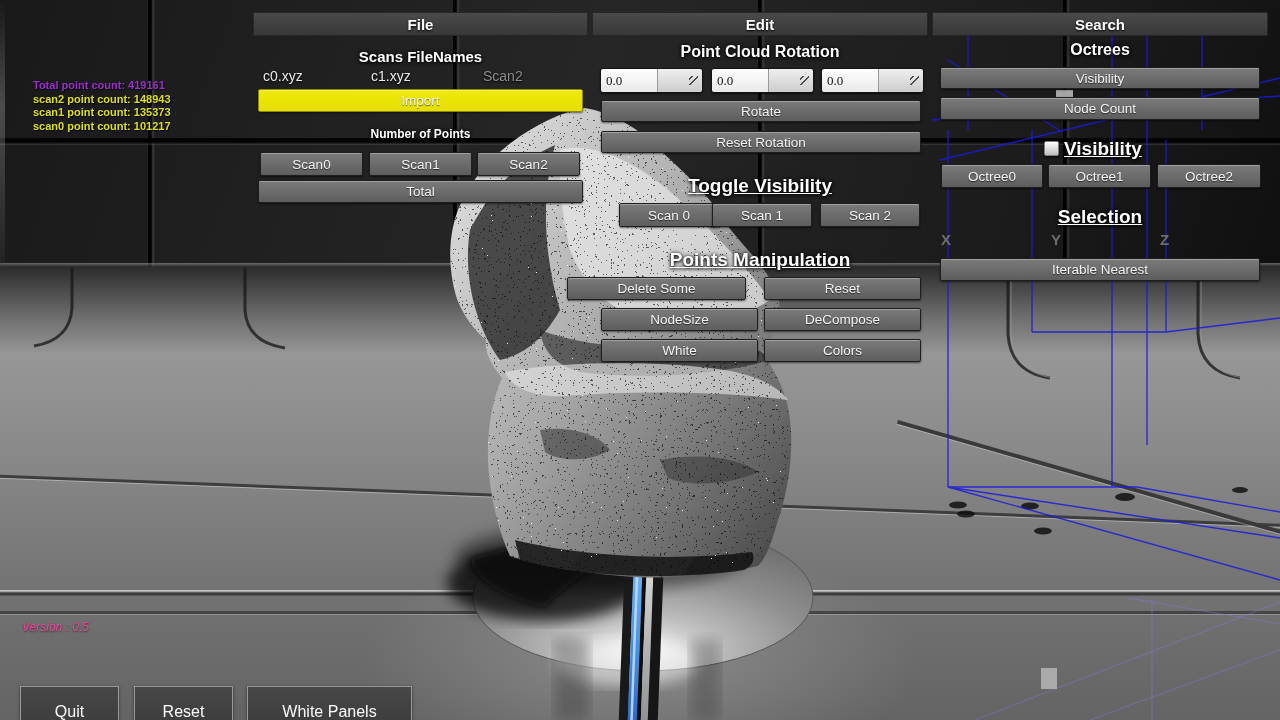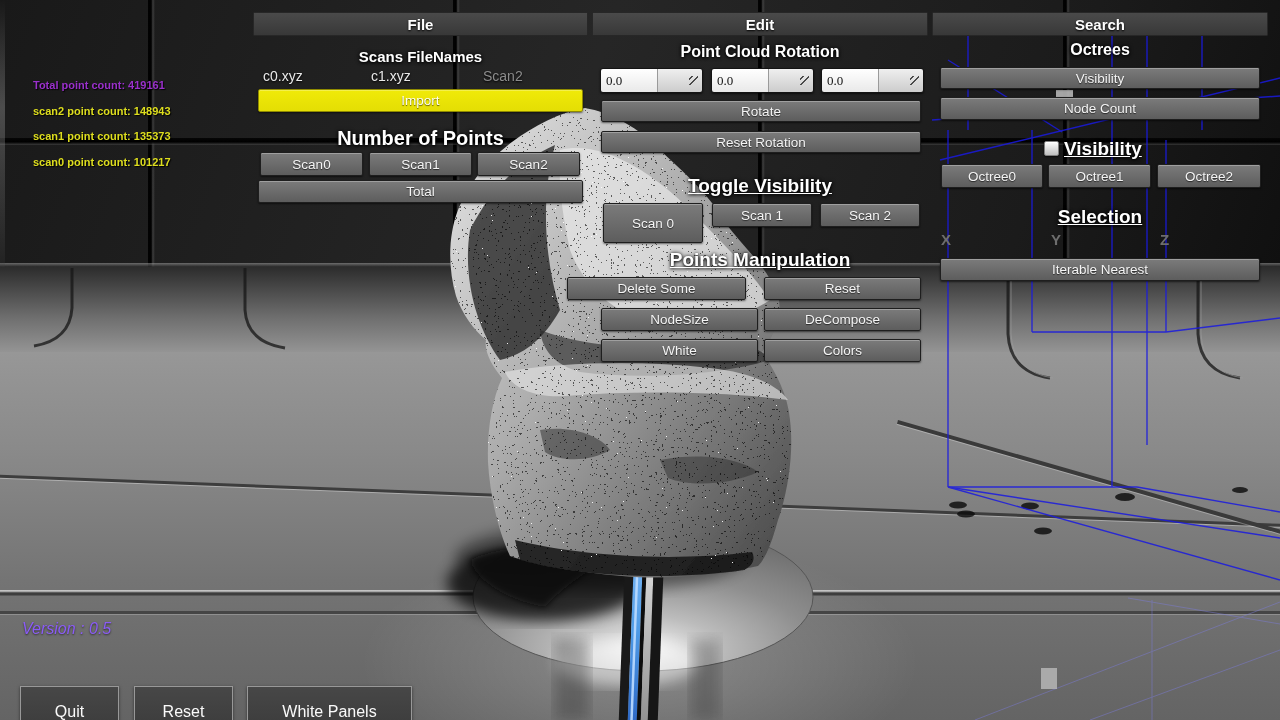--- a/index.html
+++ b/index.html
@@ -65,25 +65,25 @@
 
   
   .checkbox { position:absolute; width:15px; height:15px; border:1px solid #7e7e7e; border-radius:2px;
     background:linear-gradient(#fdfdfd,#bfbfbf); box-shadow:0 1px 2px rgba(0,0,0,.7),
     inset 0 1px 0 #fff; z-index:3; cursor:pointer; }
 
   
   .counts { position:absolute; left:33px; top:79px; z-index:3; font-size:11px; font-weight:bold;
     line-height:13.5px; text-shadow:1px 1px 1px rgba(0,0,0,.9); white-space:nowrap; }
   .count-total { color:var(--count_total,#9a30cc); }
-  .count-scan  { color:var(--count_scan,#dede1e);margin-top:12px; }
-
-  
-  .version { position:absolute; left:22px; top:620px; font-size:16px; font-style:italic;
-    color:#8b5cf6; text-shadow:0 1px 2px rgba(0,0,0,.6); z-index:3; }
+  .count-scan  { color:var(--count_scan,#dede1e); }
+
+  
+  .version { position:absolute; left:22px; top:620px; font-size:12px; font-style:italic;
+    color:#ec4899; text-shadow:0 1px 2px rgba(0,0,0,.6); z-index:3; }
   .bigbtn { position:absolute; top:654px; height:51px; display:flex; align-items:center;
     justify-content:center; background:linear-gradient(#474747,#3a3a3a);
     border:1px solid #989898; color:#fafafa; font-size:16px; z-index:3; cursor:pointer;
     box-shadow:0 1px 3px rgba(0,0,0,.5);margin-top:32px; }
 </style>
 </head>
 <body>
 
 <div id="scene">
   <div class="wall"></div>
@@ -263,21 +263,21 @@
   <div class="count-scan">scan1 point count: 135373</div>
   <div class="count-scan">scan0 point count: 101217</div>
 </div>
 
 <div class="ptitle" style="left:253px;top:12px;width:335px">File</div>
 <div class="phead" style="left:253px;top:48px;width:335px">Scans FileNames</div>
 <span class="label" style="left:263px;top:68px">c0.xyz</span>
 <span class="label" style="left:371px;top:68px">c1.xyz</span>
 <span class="label muted" style="left:483px;top:68px">Scan2</span>
 <div class="pbtn import" style="left:258px;top:89px;width:325px;height:23px">Import</div>
-<div class="phead" style="left:253px;top:127px;width:335px;font-size:20px">Number of Points</div>
+<div class="phead" style="left:253px;top:127px;width:335px;font-size:12px">Number of Points</div>
 <div class="pbtn" style="left:260px;top:152px;width:103px;height:24px">Scan0</div>
 <div class="pbtn" style="left:369px;top:152px;width:103px;height:24px">Scan1</div>
 <div class="pbtn" style="left:477px;top:152px;width:103px;height:24px">Scan2</div>
 <div class="pbtn" style="left:258px;top:180px;width:325px;height:23px">Total</div>
 
 <div class="ptitle" style="left:592px;top:12px;width:336px">Edit</div>
 <div class="phead" style="left:592px;top:43px;width:336px;font-size:16px">Point Cloud Rotation</div>
 
 <div class="spin" style="left:600px;top:68px;width:103px">
   <div class="val">0.0</div>
@@ -288,21 +288,21 @@
   <div class="drag"></div>
 </div>
 <div class="spin" style="left:821px;top:68px;width:103px">
   <div class="val">0.0</div>
   <div class="drag"></div>
 </div>
 
 <div class="pbtn" style="left:601px;top:100px;width:320px;height:22px">Rotate</div>
 <div class="pbtn" style="left:601px;top:131px;width:320px;height:22px">Reset Rotation</div>
 <div class="phead big" style="left:592px;top:175px;width:336px">Toggle Visibility</div>
-<div class="pbtn" style="left:603px;top:203px;width:100px;height:40px">Scan 0</div>
+<div class="pbtn" style="left:619px;top:203px;width:100px;height:24px">Scan 0</div>
 <div class="pbtn" style="left:712px;top:203px;width:100px;height:24px">Scan 1</div>
 <div class="pbtn" style="left:820px;top:203px;width:100px;height:24px">Scan 2</div>
 <div class="phead big" style="left:592px;top:249px;width:336px">Points Manipulation</div>
 <div class="pbtn" style="left:567px;top:277px;width:179px;height:23px">Delete Some</div>
 <div class="pbtn" style="left:764px;top:277px;width:157px;height:23px">Reset</div>
 <div class="pbtn" style="left:601px;top:308px;width:157px;height:23px">NodeSize</div>
 <div class="pbtn" style="left:764px;top:308px;width:157px;height:23px">DeCompose</div>
 <div class="pbtn" style="left:601px;top:339px;width:157px;height:23px">White</div>
 <div class="pbtn" style="left:764px;top:339px;width:157px;height:23px">Colors</div>
 

